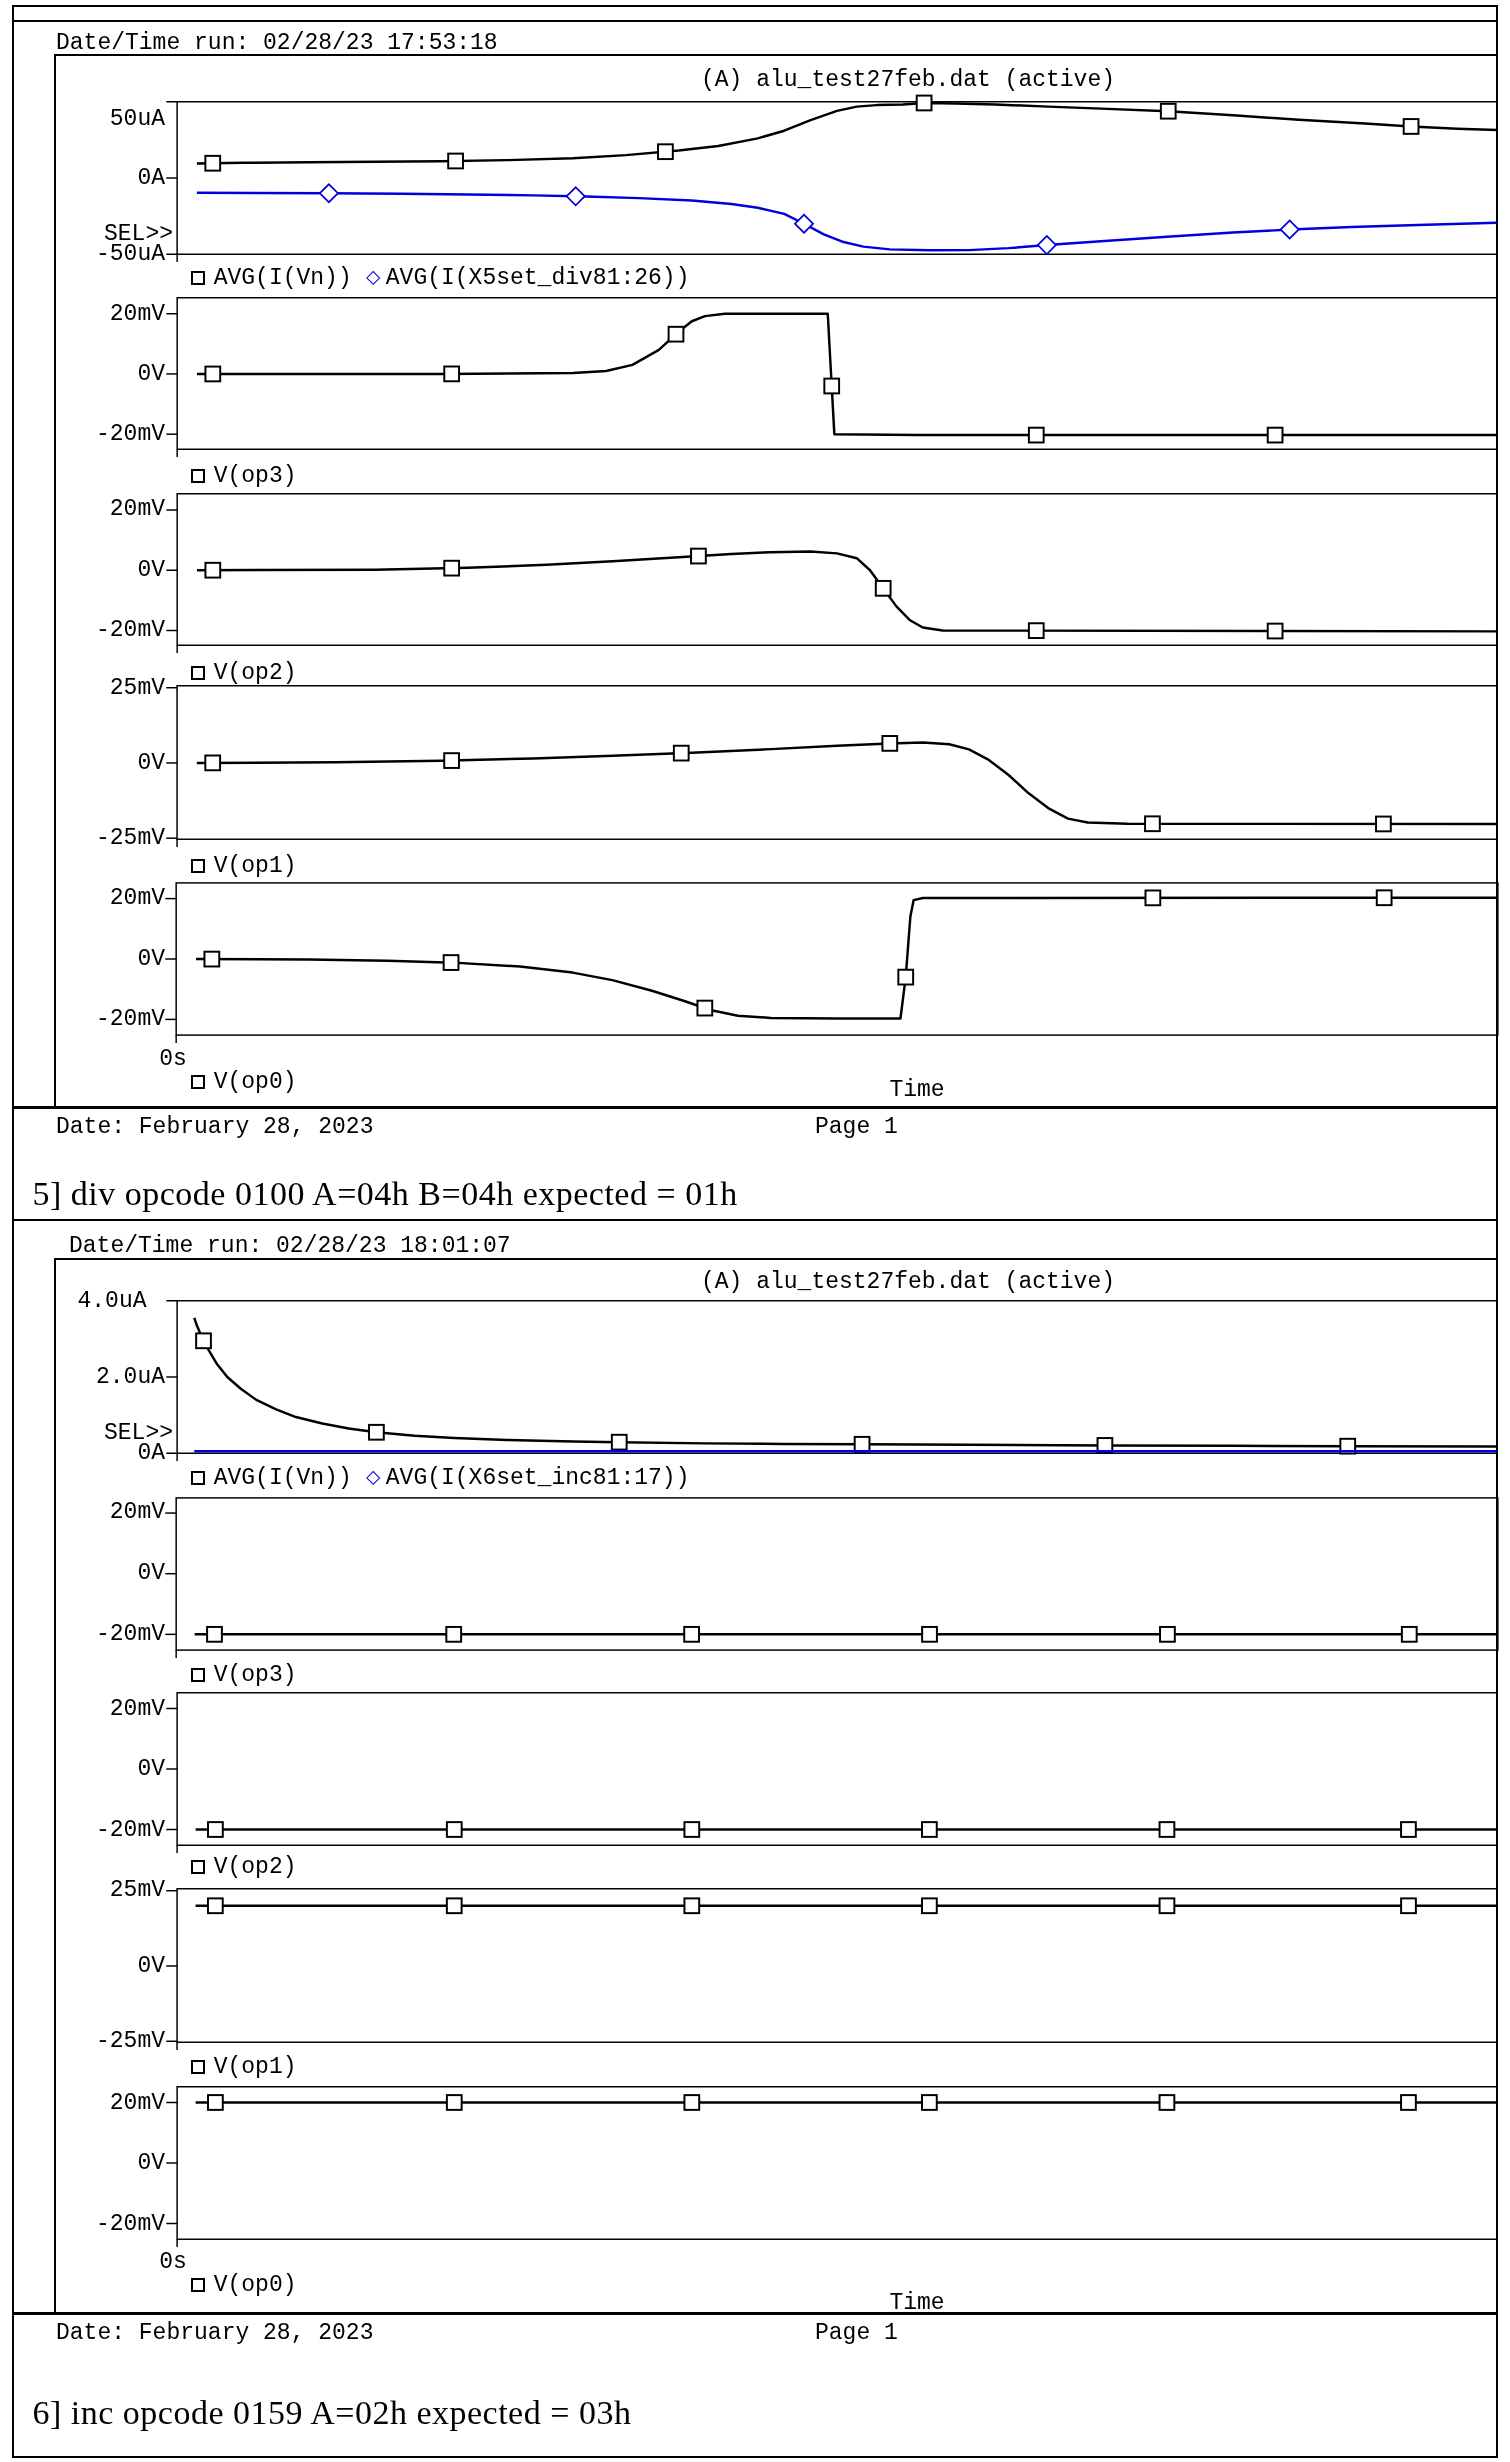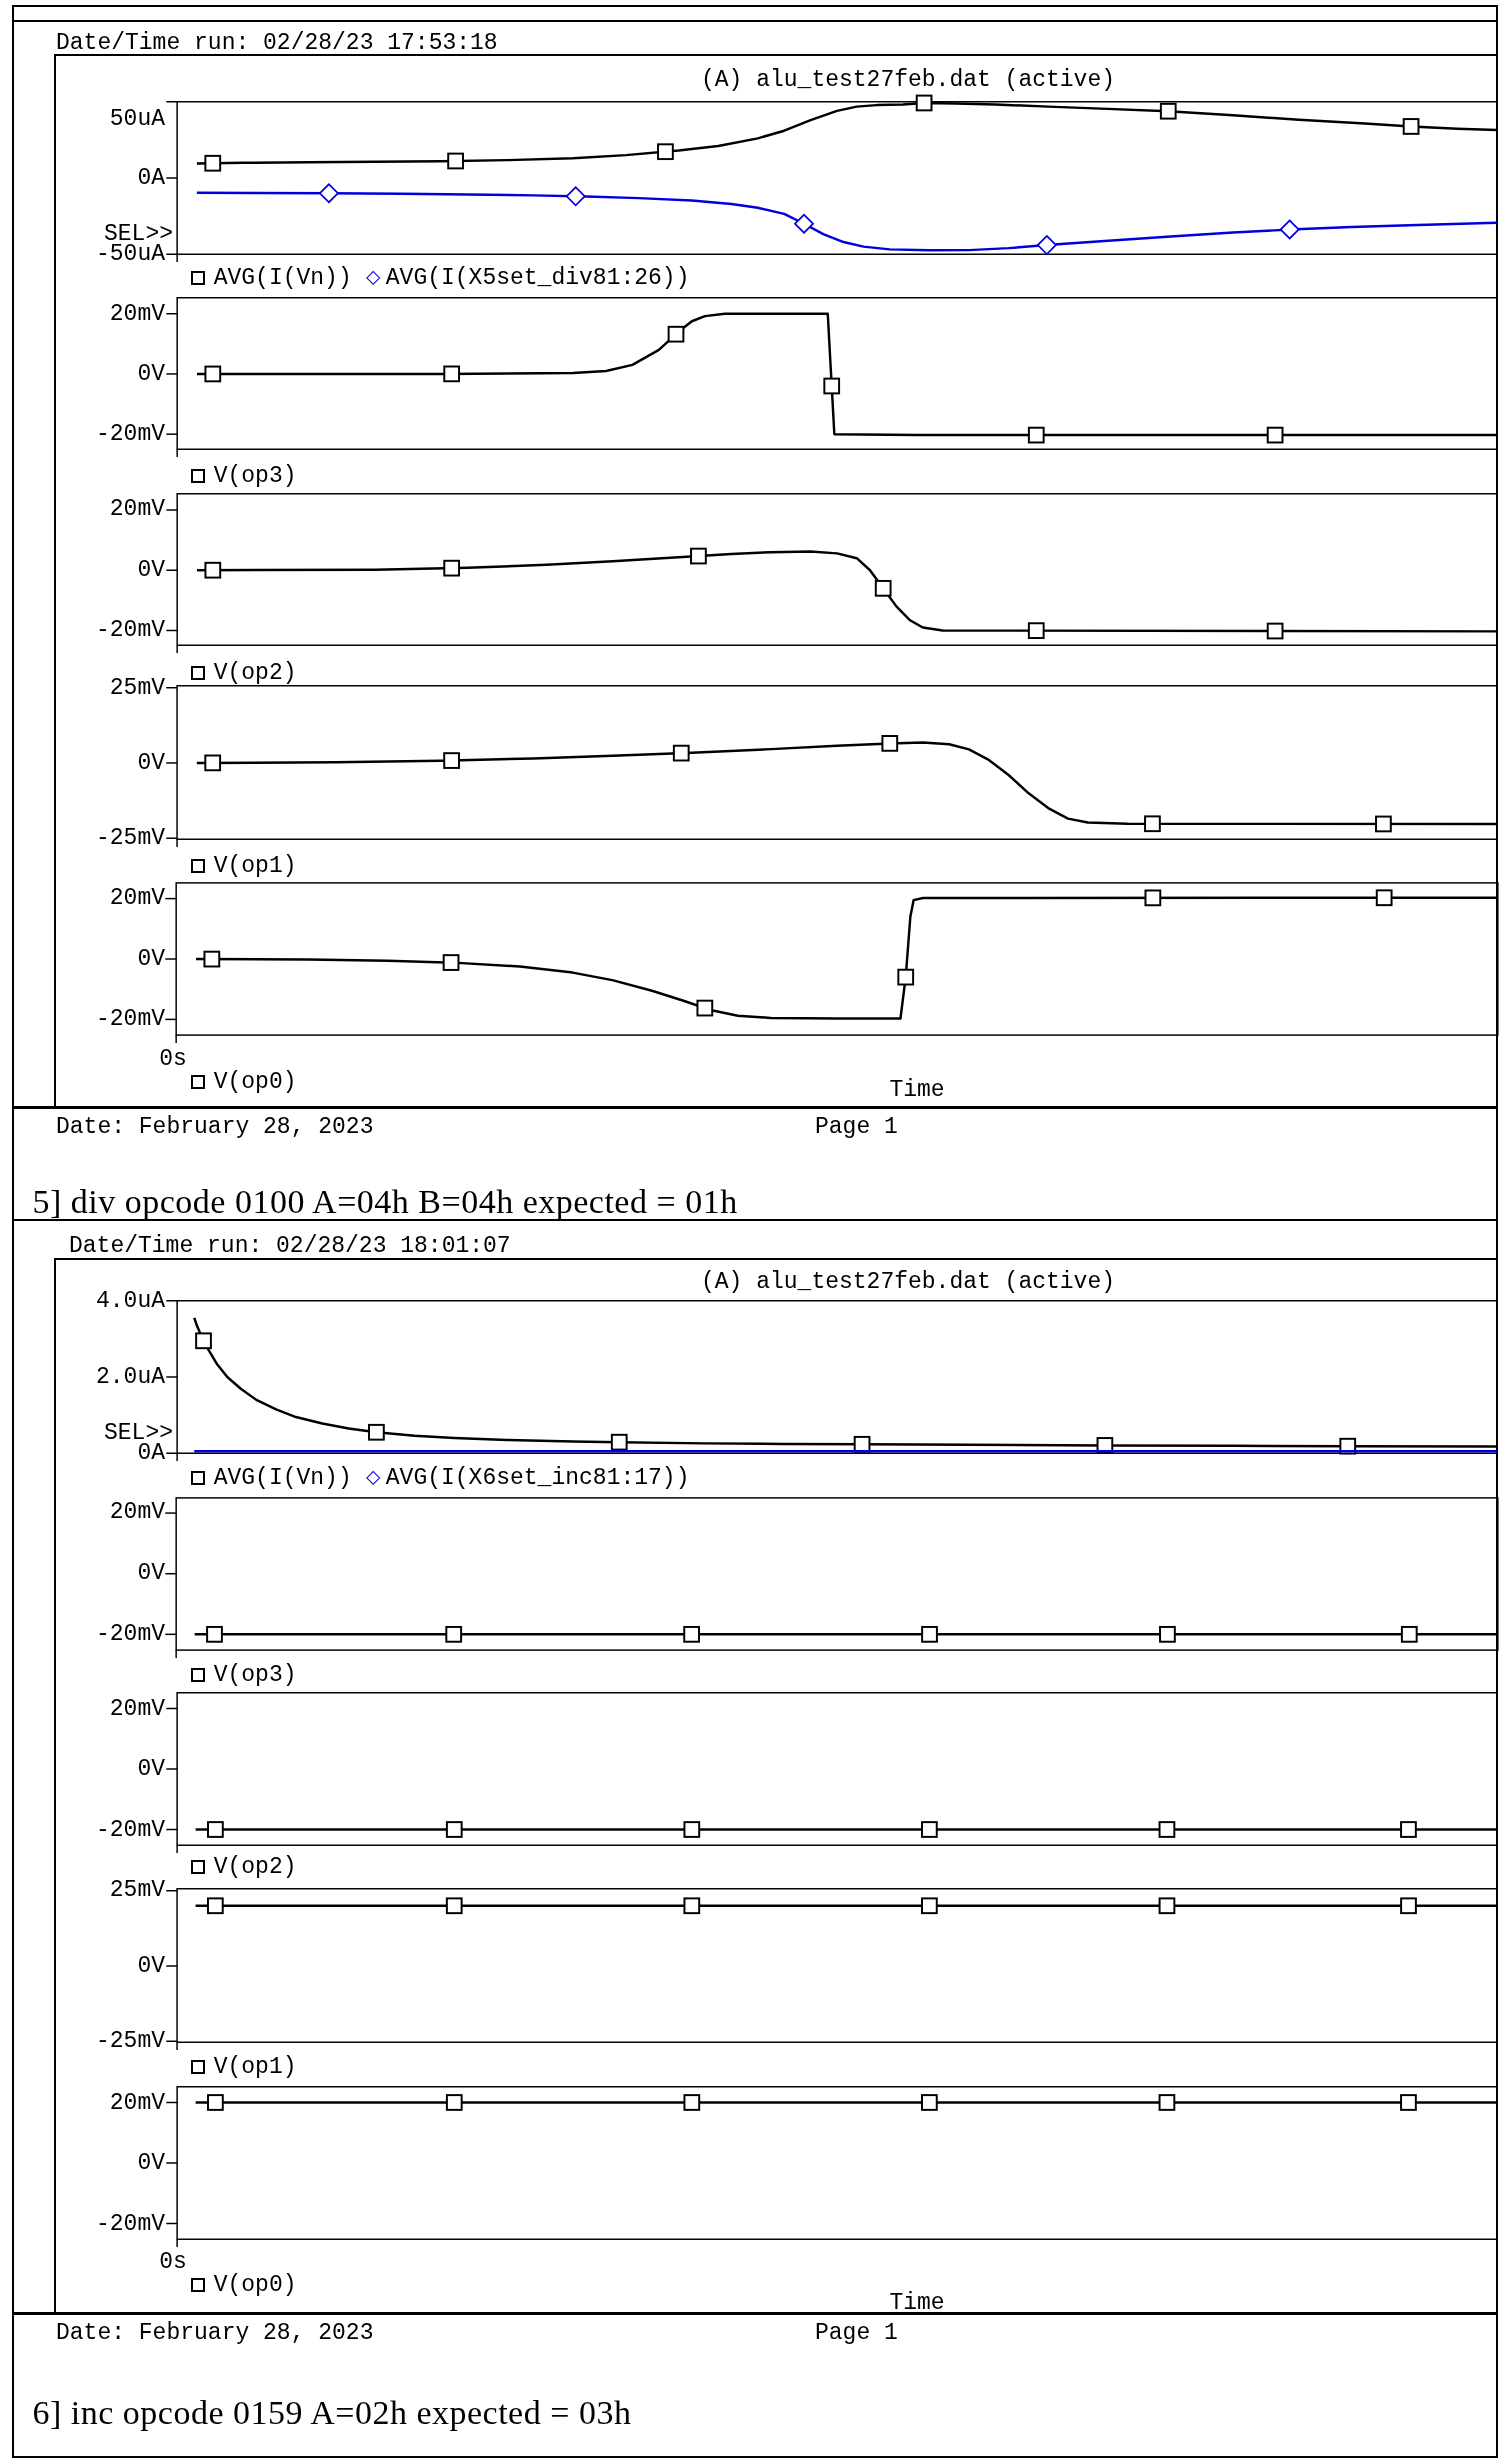--- a/index.html
+++ b/index.html
@@ -130,21 +130,21 @@
       <div class="legend mono" style="top: 1069px;"><span class="mk-square" style="border-color: rgb(0, 0, 0);"></span><span>V(op0)</span></div>
     </div>
 
   <div class="mono abs title-center" style="left:173px;top:1046px;">0s</div>
   <div class="mono abs title-center" style="left:917px;top:1077px;">Time</div>
   <div class="hline" style="left:13.3px;top:1106px;width:1484px;height:3px;"></div>
   <div class="mono abs" style="left:56px;top:1114px;">Date: February 28, 2023</div>
   <div class="mono abs" style="left:815px;top:1114px;">Page 1</div>
 </div>
 
-<div class="serif-caption abs" style="left:32.5px;top:1174px;margin-top:8px;">5] div opcode 0100 A=04h B=04h expected = 01h</div>
+<div class="serif-caption abs" style="left:32.5px;top:1174px;">5] div opcode 0100 A=04h B=04h expected = 01h</div>
 
 <div>
   <div class="hline" style="left:13.3px;top:1219px;width:1484px;height:2px;"></div>
   <div class="mono abs" style="left:56px;top:1233px;margin-left:13px;">Date/Time run: 02/28/23 18:01:07</div>
   <div class="hline" style="left:54px;top:1258px;width:1443px;height:1.5px;"></div>
   <div class="vline" style="left:54px;top:1258px;width:1.5px;height:1054px;"></div>
   <div class="mono abs title-center" style="left:908px;top:1269px;">(A) alu_test27feb.dat (active)</div>
 
   <div id="plots-1" class="abs" style="left:0;top:0;width:1511px;height:2465px;">
       <svg width="1366" height="182" viewBox="0 0 2773 370" style="left: 154px; top: 1286px;">
@@ -155,21 +155,21 @@
         <line x1="45" y1="340" x2="45" y2="356" stroke="#000" stroke-width="3"></line>
         <polyline points="79.9,64.9 85.2,80.4 93.3,99.8 98.7,111.4 109.4,130.8 125.5,157.9 147.0,185.0 173.8,208.3 206.0,231.5 246.2,250.9 286.5,266.4 340.1,279.5 393.8,289.6 450.1,297.4 527.9,304.4 608.4,309.0 715.8,312.9 849.9,316.0 943.8,317.5 1118.2,319.9 1279.2,321.0 1437.5,321.8 1654.8,322.9 1931.1,324.1 2191.4,324.9 2424.8,325.7 2728.0,326.1" fill="none" stroke="#000000" stroke-width="5" stroke-linejoin="round" stroke-linecap="butt"></polyline>
         <rect x="83.66" y="96.37499999999999" width="30" height="30" fill="#fff" stroke="#000000" stroke-width="4"></rect>
         <rect x="435.133" y="282.375" width="30" height="30" fill="#fff" stroke="#000000" stroke-width="4"></rect>
         <rect x="928.8050000000001" y="302.525" width="30" height="30" fill="#fff" stroke="#000000" stroke-width="4"></rect>
         <rect x="1422.477" y="306.7875" width="30" height="30" fill="#fff" stroke="#000000" stroke-width="4"></rect>
         <rect x="1916.149" y="309.1125" width="30" height="30" fill="#fff" stroke="#000000" stroke-width="4"></rect>
         <rect x="2409.821" y="310.6625" width="30" height="30" fill="#fff" stroke="#000000" stroke-width="4"></rect>
         <polyline points="79.9,336.1 2728.0,336.1" fill="none" stroke="#0000dd" stroke-width="5" stroke-linejoin="round" stroke-linecap="butt"></polyline>
       </svg>
-      <div class="mono tick-label" style="top: 1288px;">4.0uA</div>
+      <div class="mono tick-label" style="top: 1288px; text-align: center;">4.0uA</div>
       <div class="mono tick-label" style="top: 1364px;">2.0uA</div>
       <div class="mono tick-label" style="top: 1440px;">0A</div>
       <div class="mono sel-label" style="top: 1420px;">SEL&gt;&gt;</div>
       <div class="legend mono" style="top: 1465px;"><span class="mk-square" style="border-color: rgb(0, 0, 0);"></span><span>AVG(I(Vn))</span><span class="mk-diamond" style="border-color: rgb(0, 0, 221);"></span><span>AVG(I(X6set_inc81:17))</span></div>
       <svg width="1366" height="182" viewBox="0 0 2773 369" style="left: 154px; top: 1483px;">
         <rect x="45" y="30" width="2683" height="309" fill="none" stroke="#000" stroke-width="3"></rect>
         <line x1="23" y1="60.8" x2="45" y2="60.8" stroke="#000" stroke-width="3"></line>
         <line x1="23" y1="183.9" x2="45" y2="183.9" stroke="#000" stroke-width="3"></line>
         <line x1="23" y1="307.0" x2="45" y2="307.0" stroke="#000" stroke-width="3"></line>
         <line x1="45" y1="339" x2="45" y2="355" stroke="#000" stroke-width="3"></line>

